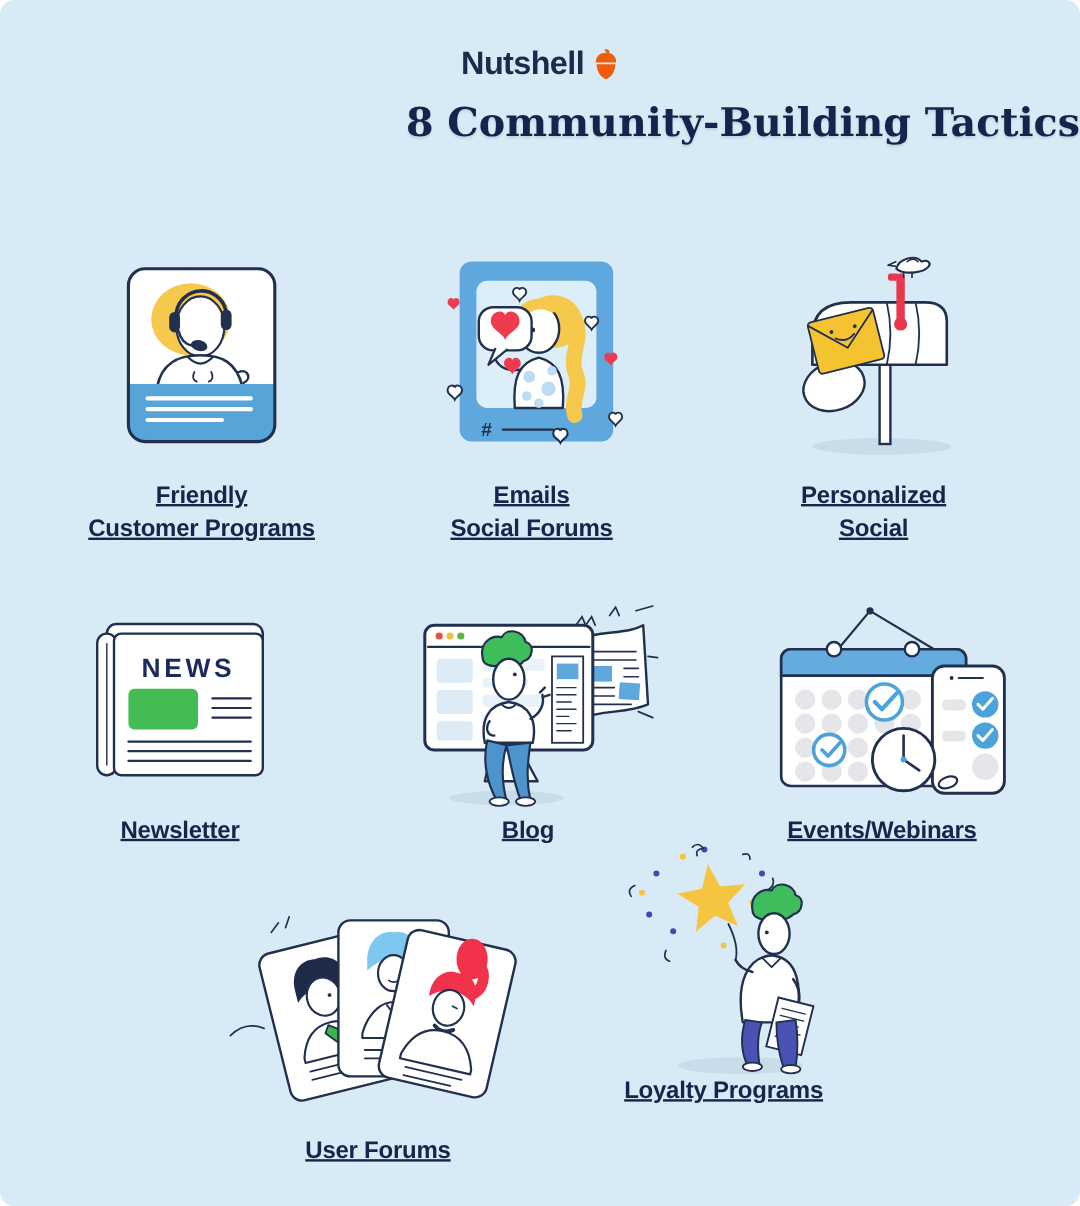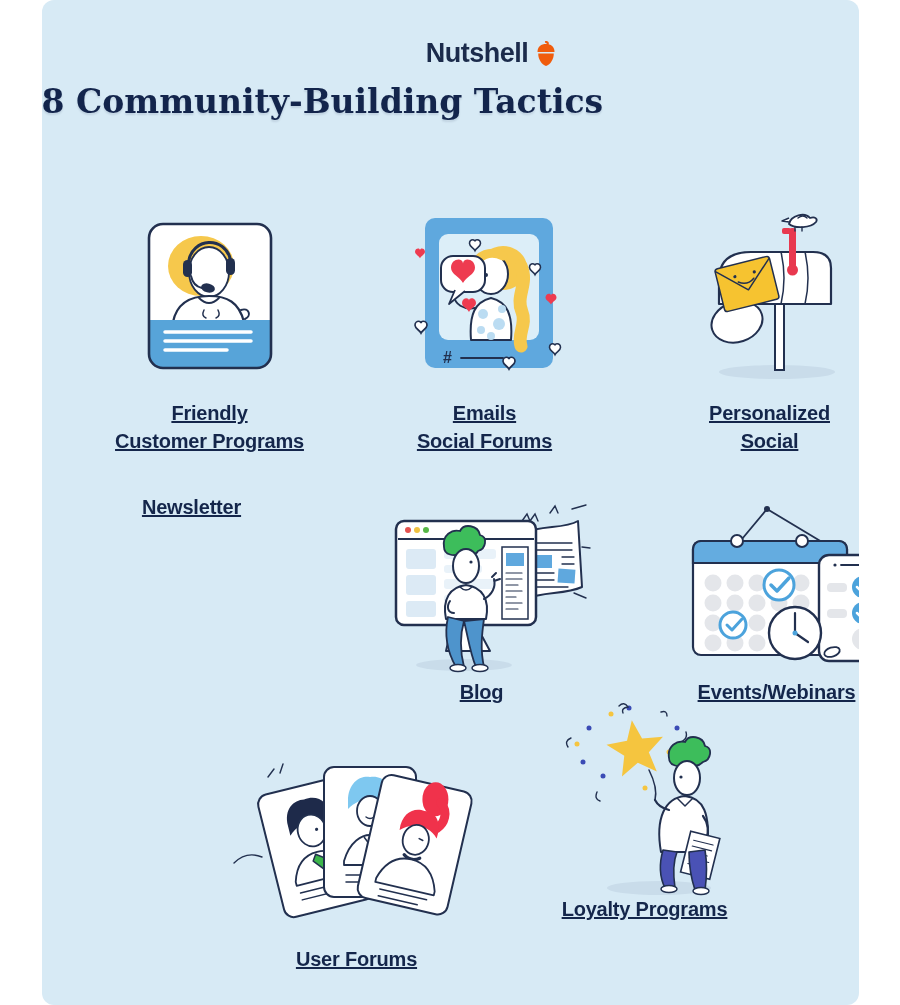--- a/index.html
+++ b/index.html
@@ -1,23 +1,23 @@
 <!DOCTYPE html>
 <html><head>
 <meta charset="utf-8">
 <style>
   html,body { margin:0; padding:0; background:#ffffff; }
   .canvas {
-    position:relative; width:817px; height:1005px; margin:0 auto;
+    position:relative; width:900px; height:1005px; margin:0 auto;
     background:#D7EAF5; border-radius:12px; overflow:hidden;
     font-family:"Liberation Sans", sans-serif; color:#13254C;
   }
   .logo-row { position:absolute; top:38px; left:0; width:900px; display:flex; justify-content:center; align-items:center; gap:7px; }
   .logo-text { font-size:27px; font-weight:bold; letter-spacing:-0.5px; color:#1B2B4B; }
-  .main-title { position:absolute; top:82px; left:0; width:900px; text-align:left;
+  .main-title { position:absolute; top:82px; left:0; width:900px; text-align:right;
     font-family:"DejaVu Serif", serif; font-weight:bold; font-size:33px; color:#13254C;
     text-shadow:0 2px 2px rgba(19,37,76,0.12); }
   .tactic { position:absolute; display:flex; flex-direction:column; align-items:center; }
   .art { display:flex; align-items:center; justify-content:center; }
   .r1 .art { height:205px; } .r2 .art { height:185px; } .r3 .art { height:190px; }
   .label { margin-top:2px; text-align:center; font-weight:bold; font-size:20px; line-height:1.38; letter-spacing:-0.2px; color:#14264B;text-decoration:underline; }
   svg text { font-family:"Liberation Sans", sans-serif; }
 </style>
 </head>
 <body>
@@ -129,20 +129,32 @@
         </g>
       </svg>
     </div>
     <div class="label">
       <div>Personalized</div>
       <div>Social</div>
     </div>
   </div>
 
   <div class="tactic r2" style="left:35px; top:492px; width:230px;">
+    <div class="art">
+      <svg width="158" height="142" viewBox="0 0 158 142">
+        <rect x="18" y="6" width="130" height="118" rx="8" fill="#fff" stroke="#22304F" stroke-width="2"></rect>
+        <rect x="10" y="14" width="16" height="118" rx="8" fill="#fff" stroke="#22304F" stroke-width="2"></rect>
+        <path d="M18,22 V124" stroke="#22304F" stroke-width="1.2"></path>
+        <rect x="24" y="14" width="124" height="118" rx="6" fill="#fff" stroke="#22304F" stroke-width="2"></rect>
+        <text x="86" y="50" text-anchor="middle" font-size="22" font-weight="bold" letter-spacing="3" fill="#1B2A5E">NEWS</text>
+        <rect x="36" y="60" width="58" height="34" rx="5" fill="#42BC53"></rect>
+        <path d="M106,68 H138 M106,76 H138 M106,84 H138" stroke="#22304F" stroke-width="1.8" stroke-linecap="round"></path>
+        <path d="M36,104 H138 M36,112 H138 M36,120 H138" stroke="#22304F" stroke-width="1.8" stroke-linecap="round"></path>
+      </svg>
+    </div>
     <div class="label">
       <div>Newsletter</div>
     </div>
   </div>
 
   <div class="tactic r2" style="left:325px; top:492px; width:230px;">
     <div class="art">
       <svg width="220" height="180" viewBox="0 0 220 180">
         <path d="M150,26 l5,-7 l3,7 l5,-7 l3,7 M178,18 l5,-7 l3,7 M200,14 l14,-4 M210,52 l8,1 M202,98 l12,5" fill="none" stroke="#22304F" stroke-width="1.4" stroke-linecap="round"></path>
         <path d="M150,38 C172,30 192,34 206,26 L210,92 C192,100 172,96 154,104 Z" fill="#fff" stroke="#22304F" stroke-width="2" stroke-linejoin="round"></path>

